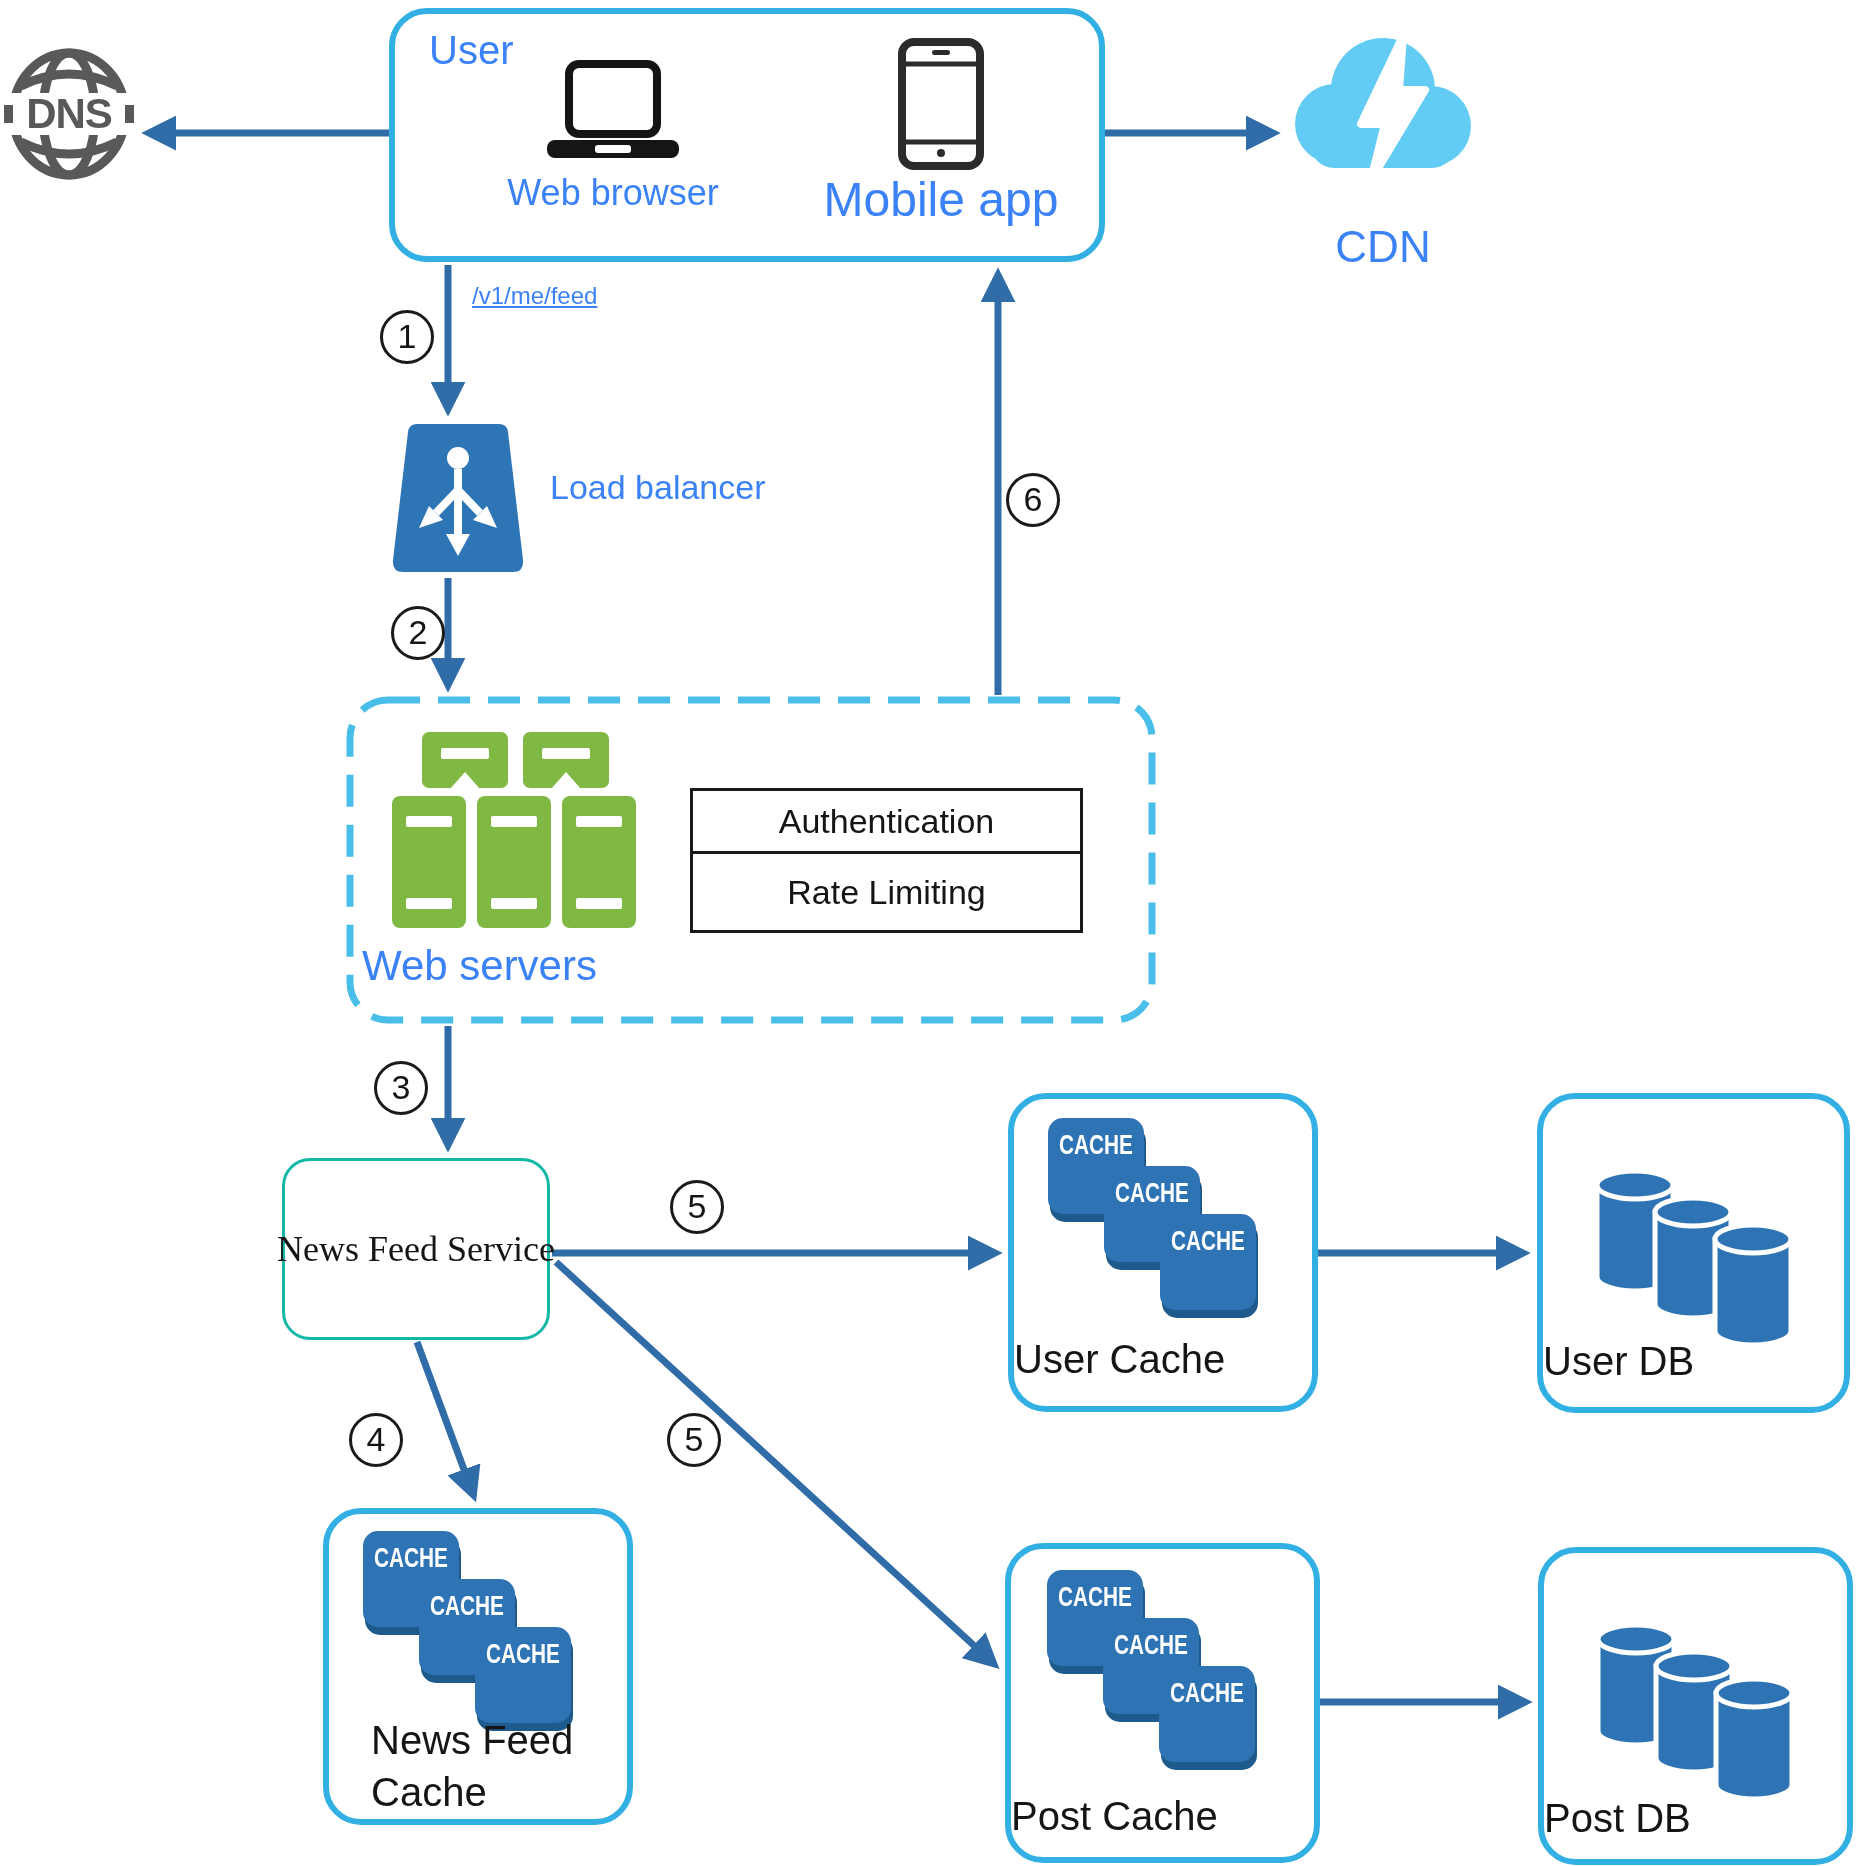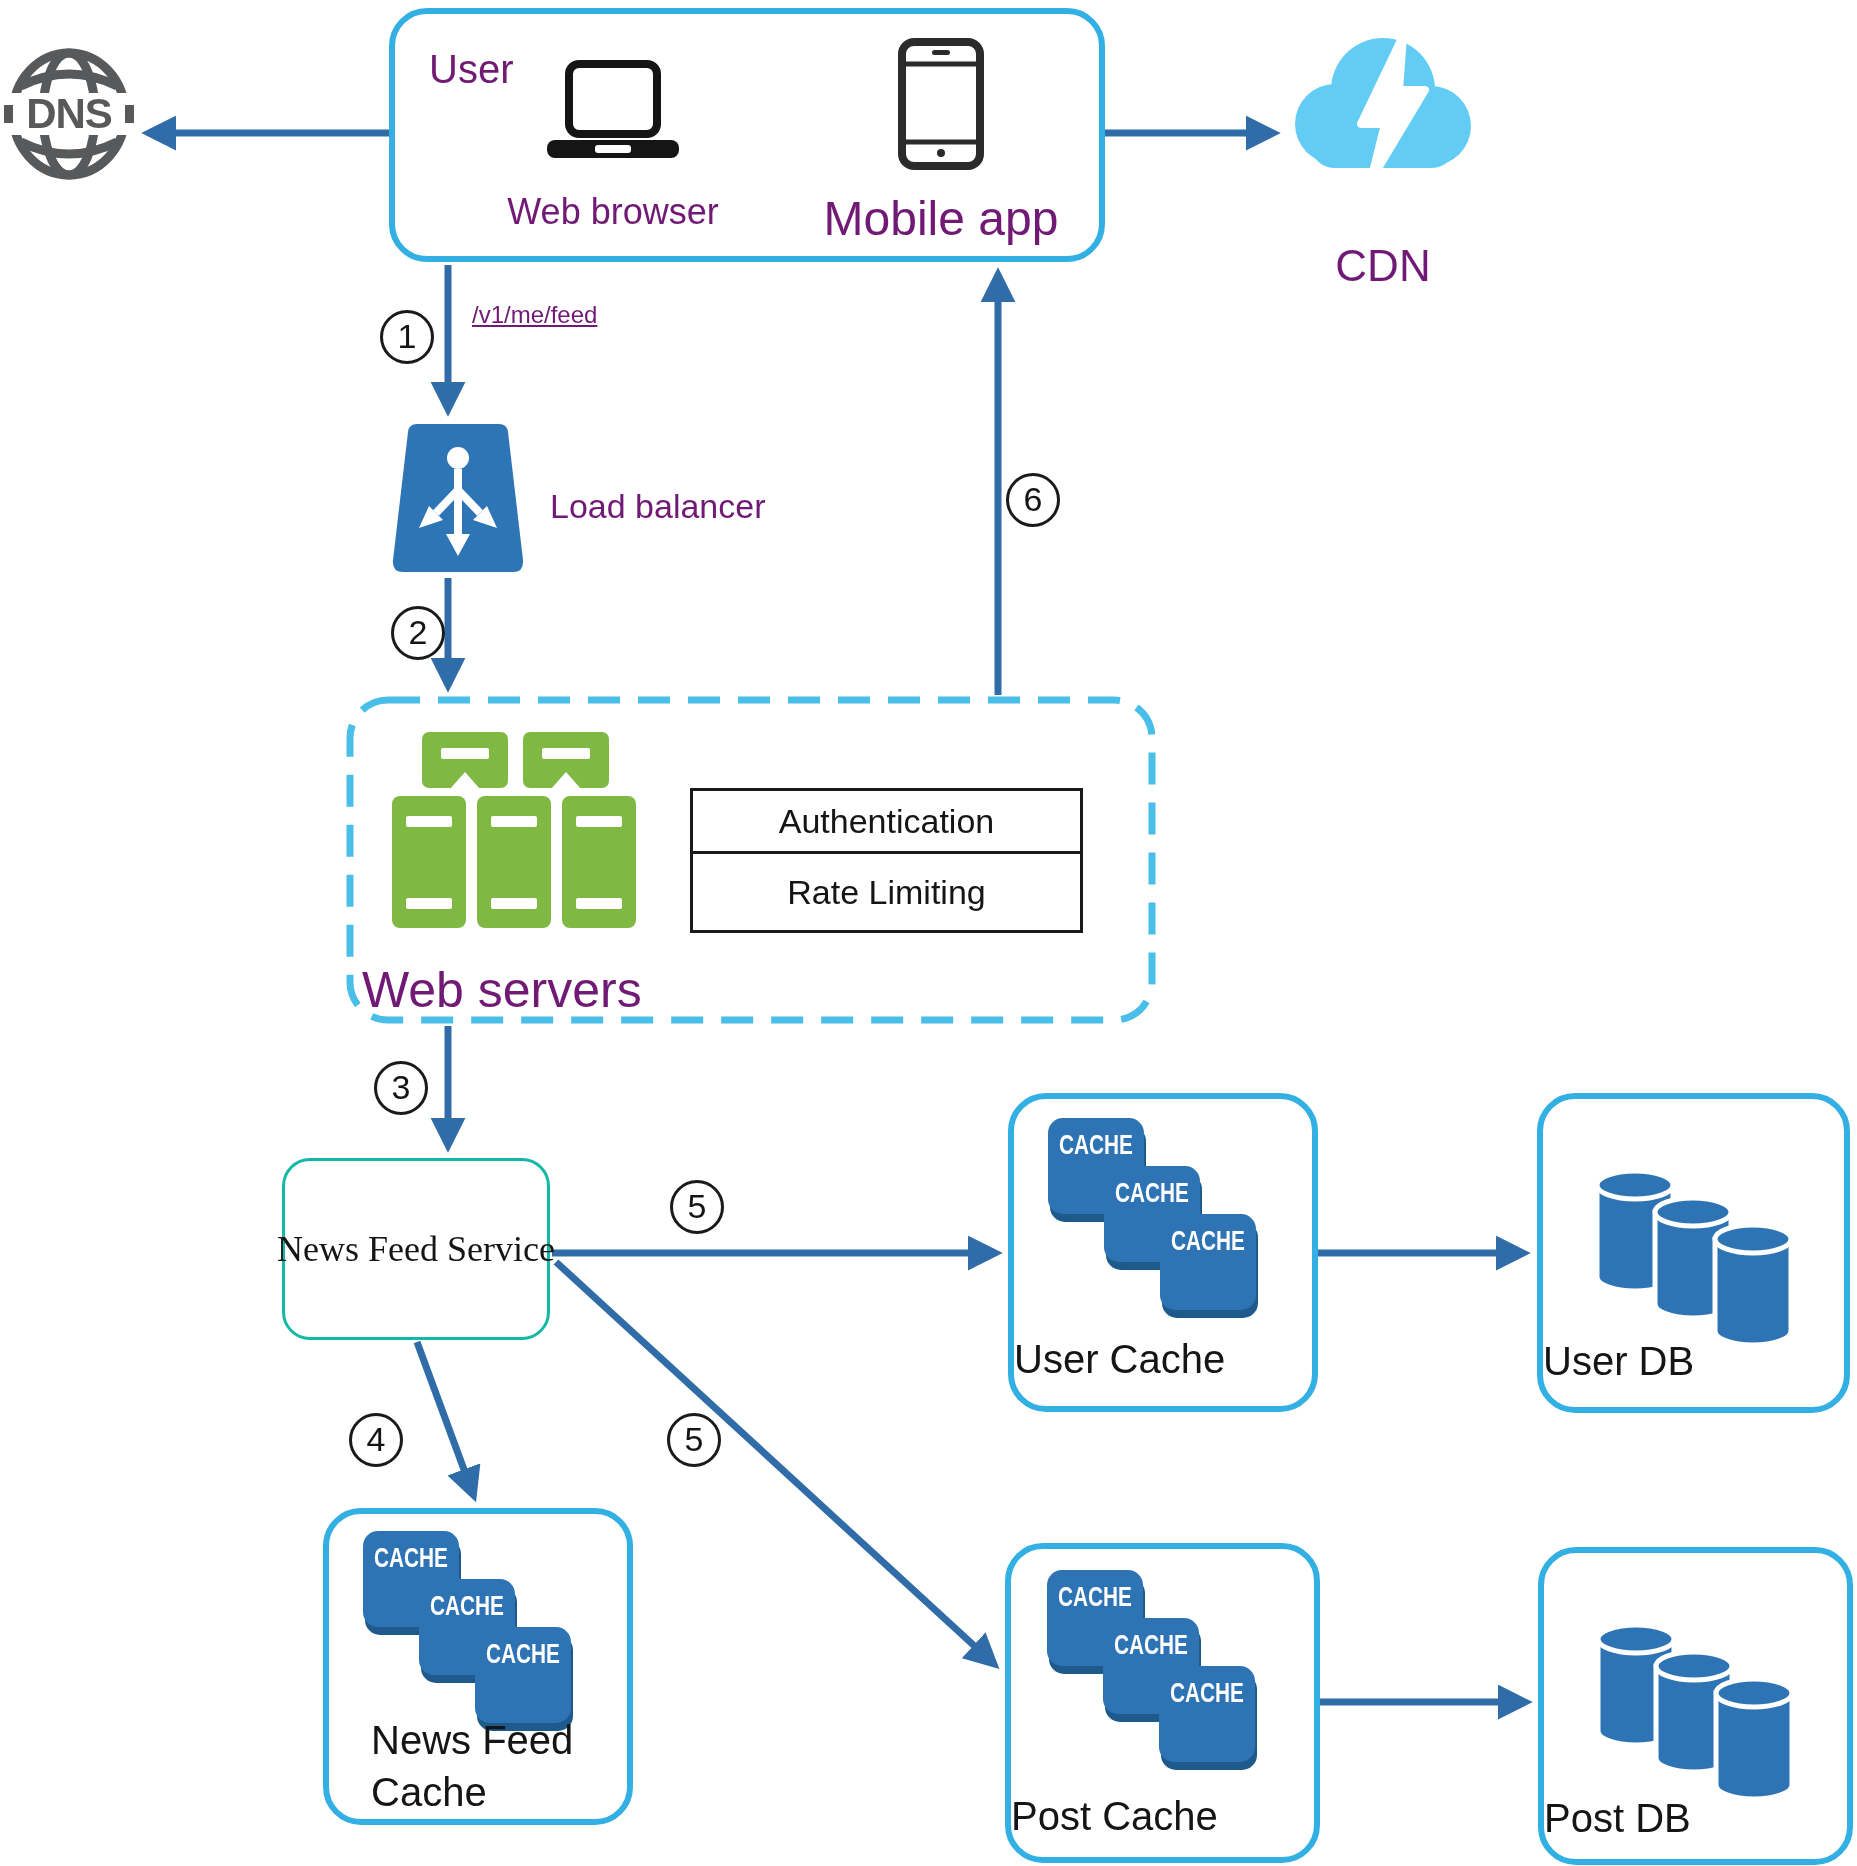--- a/index.html
+++ b/index.html
@@ -10,21 +10,21 @@
   .abs{position:absolute;}
   svg{display:block;}
   #connector-layer{position:absolute;left:0;top:0;z-index:1;}
   .node{z-index:2;}
   .bluebox{
     border:6px solid #32AFE3;border-radius:38px;background:#ffffff;box-sizing:border-box;
   }
   .blackbox{
     border:3px solid #14b8a6;background:#ffffff;box-sizing:border-box;
   }
-  .lbl{color:#701a75;margin-top:19px;}
+  .lbl{color:#3b82f6;}
   .center{text-align:center;}
   .step-circle{
     position:absolute;z-index:3;width:54px;height:54px;border:3px solid #1a1a1a;border-radius:50%;
     background:#ffffff;box-sizing:border-box;font-size:34px;line-height:47px;text-align:center;color:#151515;
   }
   .cache-label{position:absolute;left:0;right:0;font-size:40px;}
   .module-box{
     position:absolute;border:3px solid #1a1a1a;box-sizing:border-box;background:#fff;
     display:flex;align-items:center;justify-content:center;font-size:34px;
   }
@@ -147,21 +147,21 @@
       <g fill="#ffffff">
         <rect x="14" y="84" width="46" height="11" rx="2"></rect>
         <rect x="99" y="84" width="46" height="11" rx="2"></rect>
         <rect x="184" y="84" width="46" height="11" rx="2"></rect>
         <rect x="14" y="166" width="46" height="11" rx="2"></rect>
         <rect x="99" y="166" width="46" height="11" rx="2"></rect>
         <rect x="184" y="166" width="46" height="11" rx="2"></rect>
       </g>
     </svg>
   </div>
-  <div class="abs node lbl" style="left:362px;top:942px;font-size:50px;">Web servers</div>
+  <div class="abs node lbl" style="left:362px;top:942px;font-size:42px;">Web servers</div>
 
   <div class="module-box node" style="left:690px;top:788px;width:393px;height:66px;">
     <span>Authentication</span>
   </div>
   <div class="module-box node" style="left:690px;top:851px;width:393px;height:82px;">
     <span>Rate Limiting</span>
   </div>
 
   <div class="abs node blackbox" style="left:282px;top:1158px;width:268px;height:182px;border-radius:28px;display:flex;align-items:center;justify-content:center;">
     <span style="font-family:'Liberation Serif','DejaVu Serif',serif;font-size:36px;white-space:nowrap;">News Feed Service</span>

